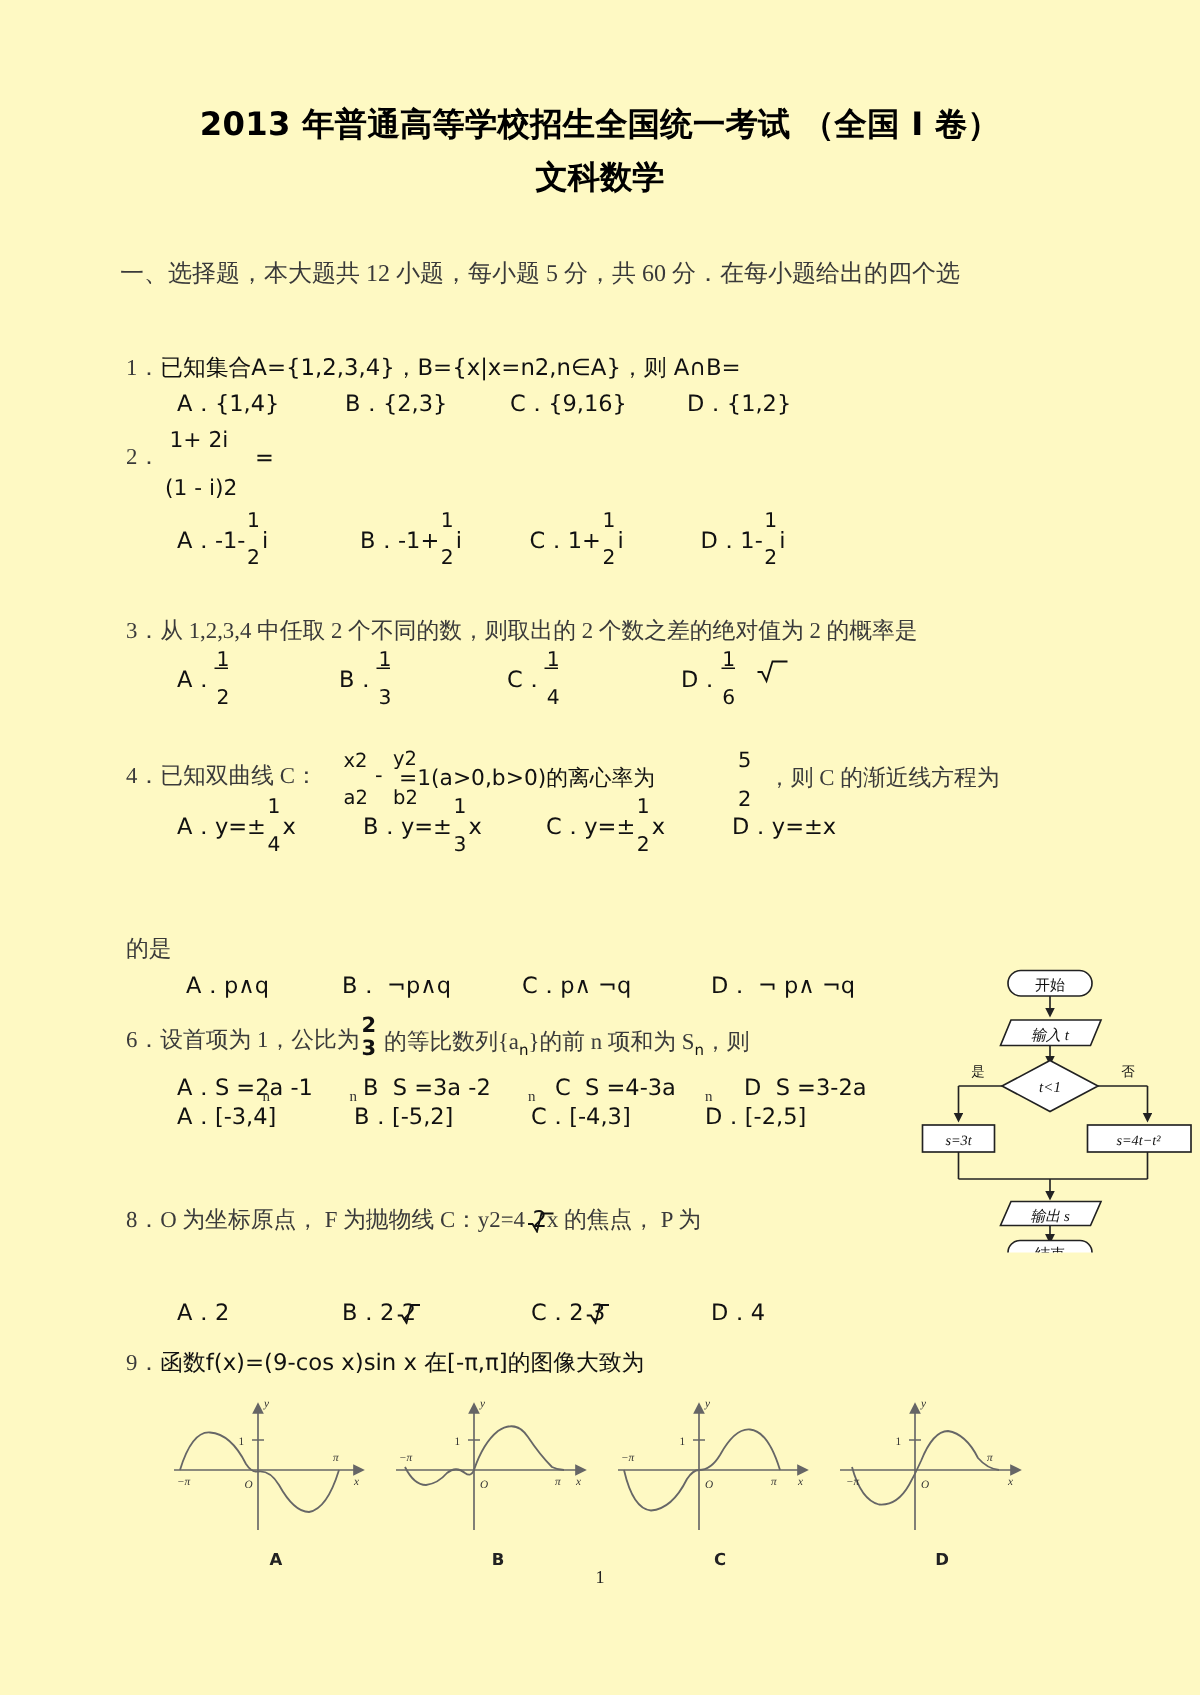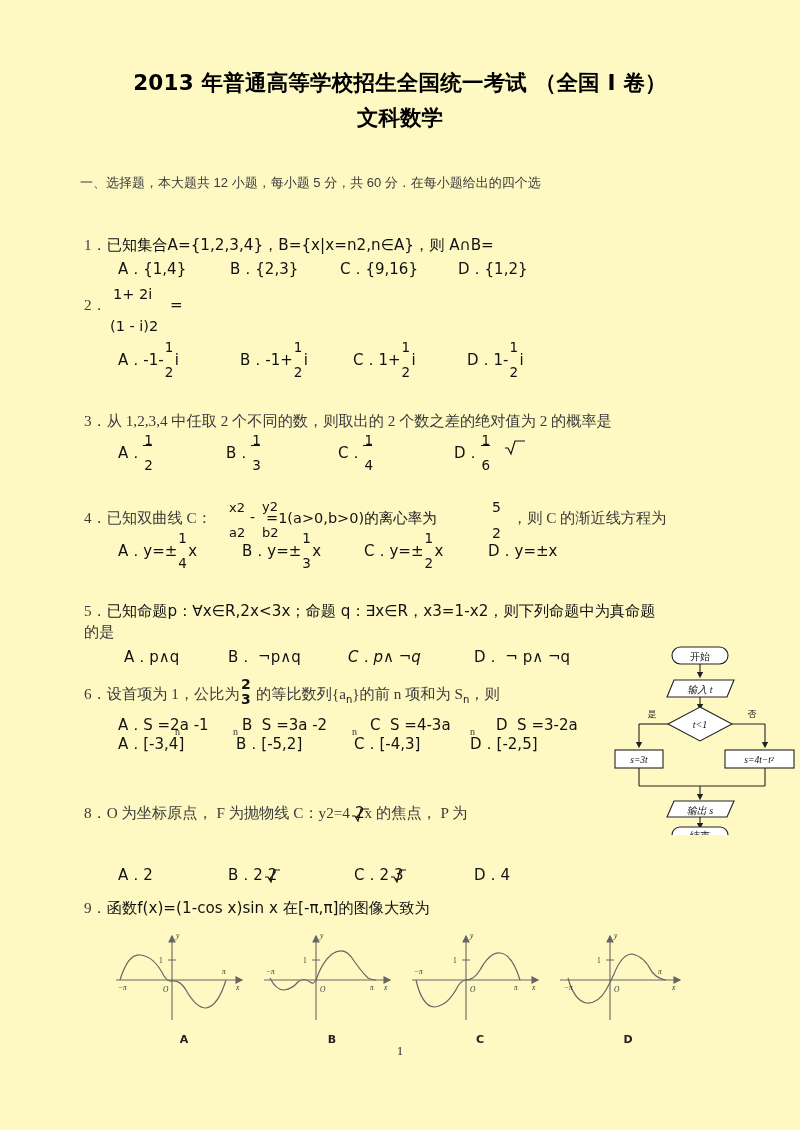--- a/index.html
+++ b/index.html
@@ -46,24 +46,24 @@
     margin-top: 6px;
     color: #000;
   }
 
   
   .intro {
     position: absolute;
     top: 170px;
     left: 80px;
     width: 660px;
-    font-size: 13px;
+    font-size: 16px;
     line-height: 25px;
     color: #3a3a3a;
-    font-family: Liberation Sans, sans-serif;
+    font-family: Liberation Serif, serif;
   }
   .intro .l2 { margin-left: 22px; }
 
   
   .q {
     position: absolute;
     font-size: 15.2px;
     color: #3a3a3a;
     line-height: 20px;
   }
@@ -223,26 +223,23 @@
       <span>A．</span><span>y=±</span><span class="rfrac"><span class="nu">1</span><span class="de">4</span></span><span>x</span>
     </span><span class="opt" style="width:122px;">
       <span>B．</span><span>y=±</span><span class="rfrac"><span class="nu">1</span><span class="de">3</span></span><span>x</span>
     </span><span class="opt" style="width:124px;">
       <span>C．</span><span>y=±</span><span class="rfrac"><span class="nu">1</span><span class="de">2</span></span><span>x</span>
     </span><span class="opt">
       <span>D．</span><span>y=±x</span>
     </span>
   </div>
 
-  <div class="q" style="top:601px; left:84px; width:660px;">
-    <span class="num">5．</span><span class="ascii">已知命题p：∀x∈R,2x&lt;3x；命题 q：∃x∈R，x3=1-x2，则下列命题中为真命题</span>
-  </div>
   <div class="cn" style="position:absolute; top:622px; left:84px; font-size:15.2px;">的是</div>
   <div class="opts" style="top:648px; left:124px;">
-    <span class="opt" style="width:104px;">A．p∧q</span><span class="opt" style="width:120px;">B． ¬p∧q</span><span class="opt" style="width:126px;font-style:italic;">C．p∧ ¬q</span><span class="opt">D． ¬ p∧ ¬q</span>
+    <span class="opt" style="width:104px;">A．p∧q</span><span class="opt" style="width:120px;">B． ¬p∧q</span><span class="opt" style="width:126px;">C．p∧ ¬q</span><span class="opt">D． ¬ p∧ ¬q</span>
   </div>
 
   <div class="q" style="top:684px; left:84px;">
     <span class="num">6．</span><span class="cn">设首项为 1，公比为</span>
   </div>
   <div class="ascii" style="position:absolute; top:676px; left:241px; font-size:14px; font-weight:bold;">2</div>
   <div class="ascii" style="position:absolute; top:691px; left:241px; font-size:14px; font-weight:bold;">3</div>
   <div style="position:absolute; top:684px; left:256px; font-size:15.2px;">
     <span class="cn">的等比数列{a</span><span class="ascii sub">n</span><span class="cn">}的前 n 项和为 S</span><span class="ascii sub">n</span><span class="cn">，则</span>
   </div>
@@ -266,21 +263,21 @@
   </div>
   <div class="opts" style="top:866px; left:118px;">
     <span class="opt" style="width:110px;"><span>A．</span><span>2</span></span><span class="opt" style="width:126px;"><span>B．</span><span>2</span><span class="radical"><svg width="16" height="15" viewBox="0 0 16 15">
             <path d="M0 9 L3 9 L6 14 L9 2 L15 2" stroke="#111" stroke-width="1.2" fill="none"></path>
           </svg></span><span class="ascii" style="margin-left:-13px;">2</span></span><span class="opt" style="width:120px;"><span>C．</span><span>2</span><span class="radical"><svg width="16" height="15" viewBox="0 0 16 15">
             <path d="M0 9 L3 9 L6 14 L9 2 L15 2" stroke="#111" stroke-width="1.2" fill="none"></path>
           </svg></span><span class="ascii" style="margin-left:-13px;">3</span></span><span class="opt"><span>D．</span><span>4</span></span>
   </div>
 
   <div class="q" style="top:898px; left:84px;">
-    <span class="num">9．</span><span class="ascii">函数f(x)=(1-cos x)sin x 在[-π,π]的图像大致为</span>
+    <span class="num">9．</span><span class="ascii">函数f(x)=(9-cos x)sin x 在[-π,π]的图像大致为</span>
   </div>
 
   <div class="flow">
     <svg width="186" height="190" viewBox="0 0 186 190">
       <defs>
         <marker id="ah" markerWidth="7" markerHeight="7" refX="3" refY="3" orient="auto">
           <path d="M0,0 L6,3 L0,6 z" fill="#222"></path>
         </marker>
       </defs>
       <g stroke="#222" stroke-width="1.1" fill="none">

